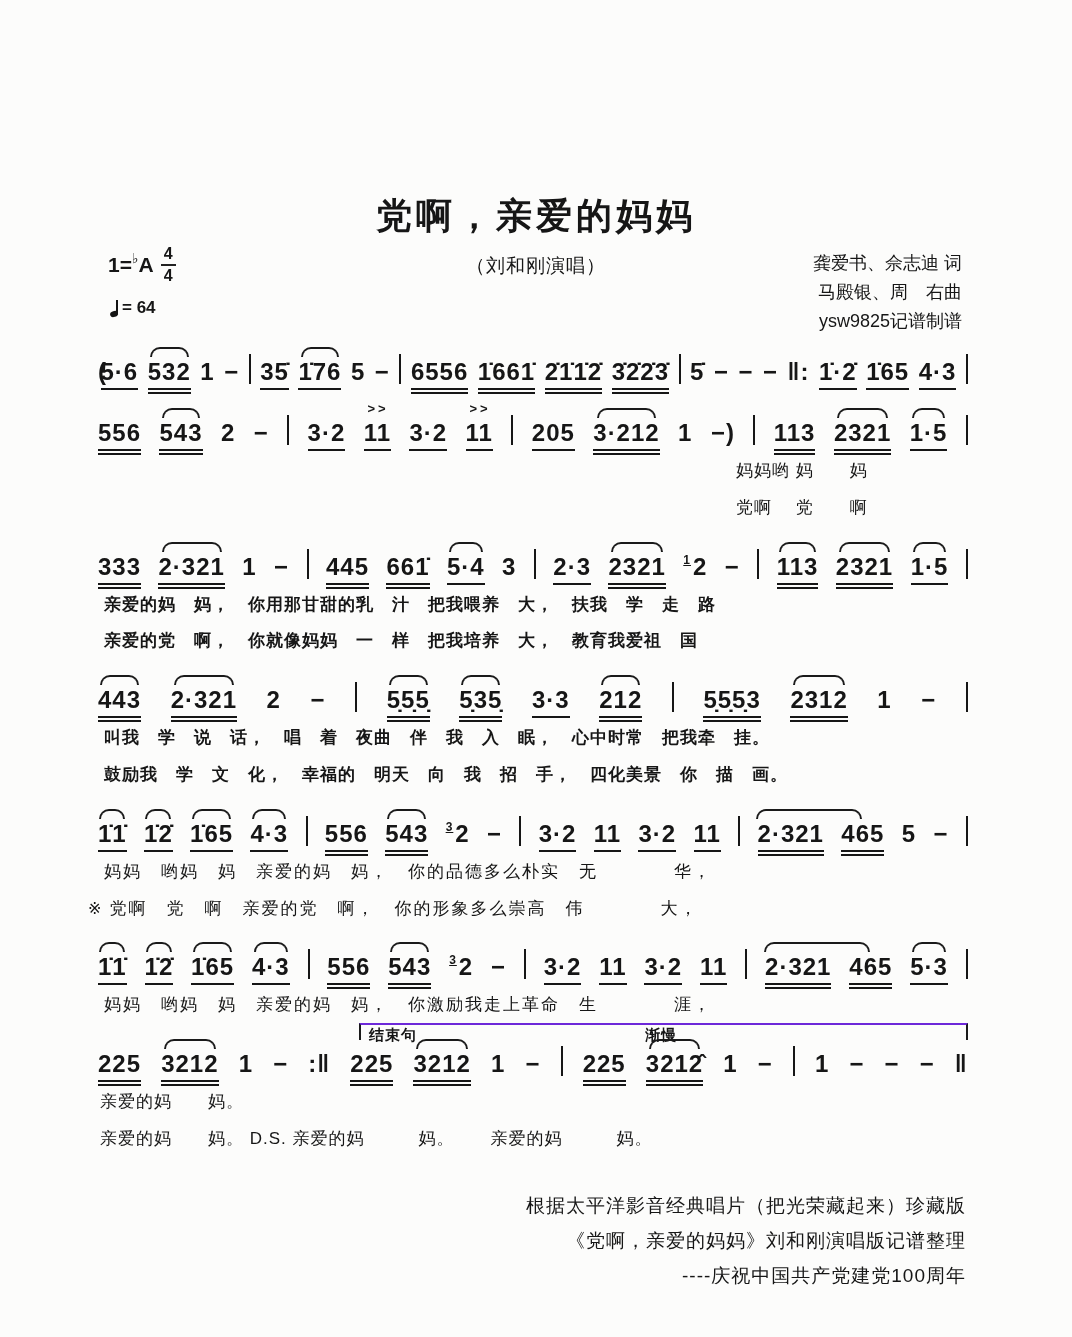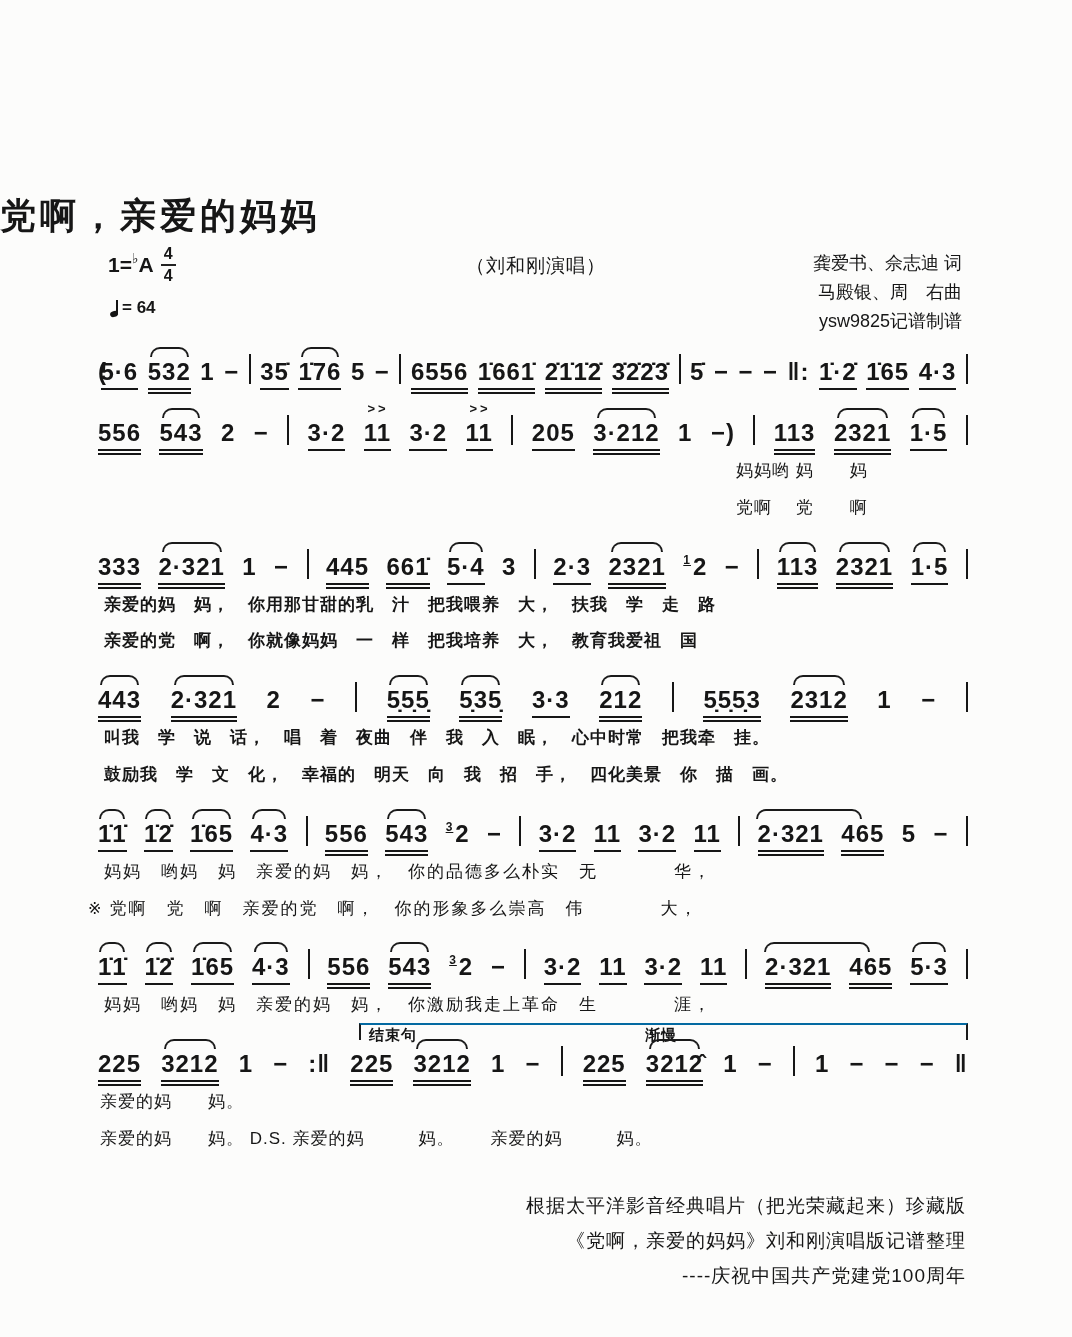--- a/index.html
+++ b/index.html
@@ -1,19 +1,19 @@
 <!DOCTYPE html>
 <html><head>
 <meta charset="utf-8">
 <style>
   html,body{margin:0;padding:0;background:#e8e8e8;}
   .page{position:relative;width:1072px;height:1337px;margin:0 auto;background:#fcfcfb;color:#161616;
         font-family:"Liberation Sans","DejaVu Sans",sans-serif;overflow:hidden;}
   
-  .title{position:absolute;top:192px;left:0;width:100%;text-align:left;font-size:36px;font-weight:700;letter-spacing:4px;}
+  .title{position:absolute;top:192px;left:0;width:100%;text-align:center;font-size:36px;font-weight:700;letter-spacing:4px;}
   .subtitle{position:absolute;top:253px;left:0;width:100%;text-align:center;font-size:19px;letter-spacing:1px;}
   .keysig{position:absolute;top:246px;left:108px;font-size:21px;font-weight:600;display:flex;align-items:center;}
   .flat{font-size:14px;vertical-align:8px;position:relative;top:-7px;font-weight:700;}
   .timesig{display:inline-flex;flex-direction:column;line-height:1;font-size:16px;font-weight:700;margin-left:7px;text-align:center;}
   .timesig .tt{border-bottom:2px solid #222;padding:0 3px 2px;}
   .timesig .tb{padding-top:2px;}
   .tempo{position:absolute;top:298px;left:110px;font-size:17px;font-weight:600;display:flex;align-items:center;}
   .qnote{display:inline-block;width:9px;height:17px;position:relative;margin-right:3px;}
   .qnote::before{content:'';position:absolute;left:0;bottom:0;width:8px;height:5.5px;background:#141414;border-radius:50%;transform:rotate(-18deg);}
   .qnote::after{content:'';position:absolute;right:1px;bottom:3px;width:2px;height:14px;background:#141414;}
@@ -37,21 +37,21 @@
   .acc{position:absolute;top:-19px;left:14%;font-size:13px;font-weight:700;letter-spacing:3px;}
   .grace{font-size:12px;font-weight:700;text-decoration:underline;margin-right:2px;position:relative;top:-11px;}
   .lyr{margin-top:13px;font-size:17px;white-space:pre;line-height:1.4;}
   .notes + .lyr{margin-top:12px;}
   .sys2 .lyr{padding-left:638px;letter-spacing:1px;}
   .sys3 .lyr,.sys4 .lyr{padding-left:6px;letter-spacing:1px;font-weight:bold;}
   .sys5 .lyr,.sys6 .lyr{padding-left:6px;letter-spacing:2px;}
   .sys7 .lyr{padding-left:2px;letter-spacing:1px;}
   .segno{font-size:16px;margin-right:8px;margin-left:-16px;letter-spacing:0;}
   .endbox{position:absolute;top:-3px;left:30%;right:0px;height:15px;
-          border-top:2px solid #0369a1;border-left:2px solid #1a1a1a;border-right:2px solid #1a1a1a;}
+          border-top:2px solid #6d28d9;border-left:2px solid #1a1a1a;border-right:2px solid #1a1a1a;}
   .boxlabel{position:absolute;top:2px;font-size:15px;font-weight:600;letter-spacing:1px;line-height:1;}
   .bl1{left:8px;}
   .bl2{left:47%;}
   
   .footer{position:absolute;top:1188px;right:106px;text-align:right;font-size:19px;line-height:1.85;letter-spacing:1px;}
 </style>
 </head>
 <body>
 
 <div class="page">

